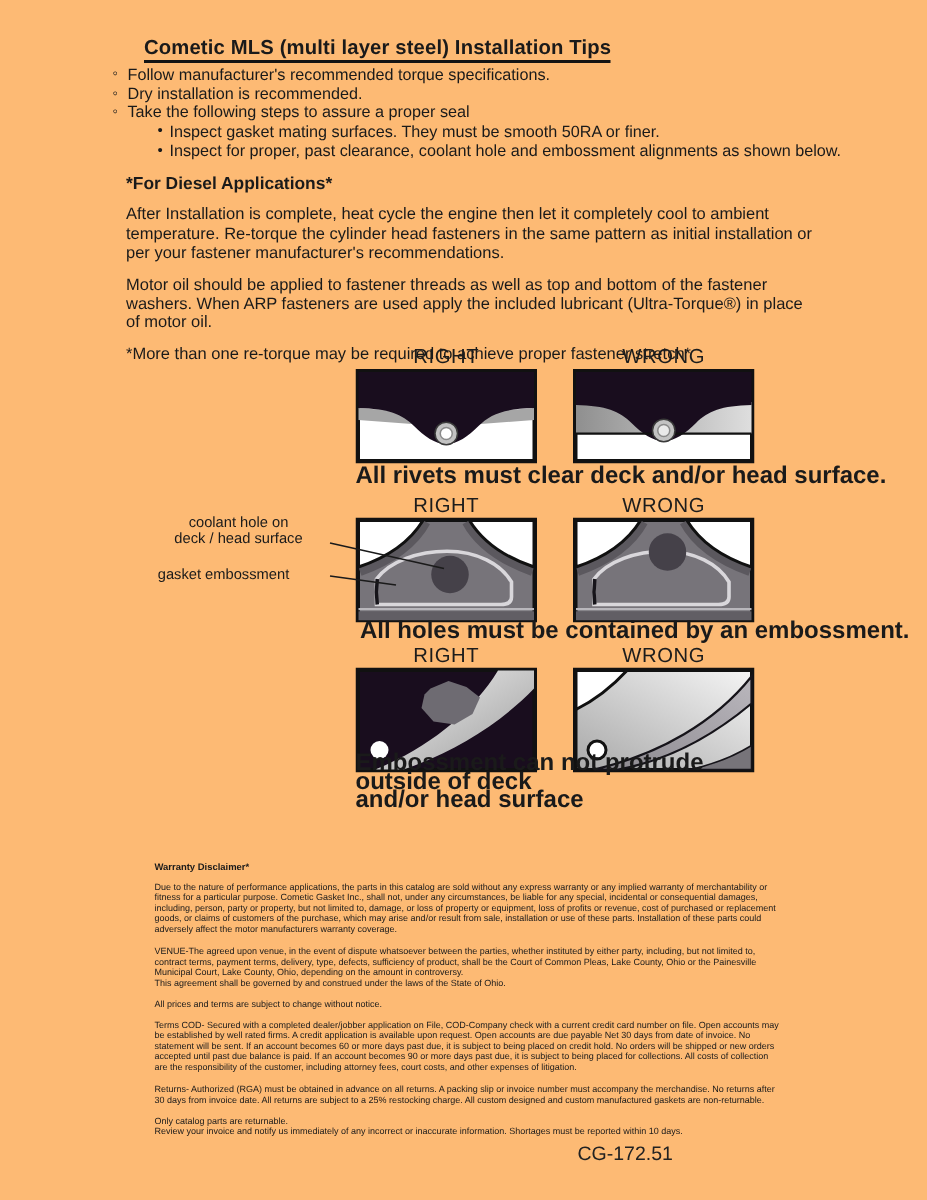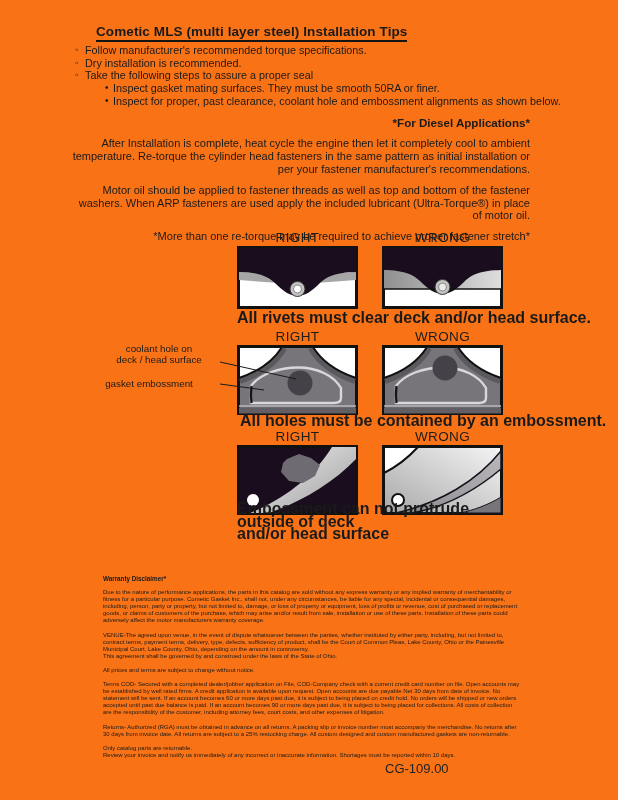--- a/index.html
+++ b/index.html
@@ -1,33 +1,33 @@
 <!DOCTYPE html>
 <html><head>
 <meta charset="utf-8">
 <style>
   * { margin:0; padding:0; box-sizing:border-box; }
   html,body { background:#888; }
   body { font-family:"Liberation Sans", sans-serif; color:#1a1a1a; }
   .page {
-    position:relative; width:618px; height:800px; background:#f97316;
+    position:relative; width:618px; height:800px; background:#fdba74;
     margin:0 auto; overflow:hidden;
   }
   .page-title {
     position:absolute; left:96px; top:24px;
     font-size:13.5px; font-weight:bold; letter-spacing:0.1px;
     border-bottom:2px solid #141414; padding-bottom:1px;
   }
   .bullets { position:absolute; left:75px; top:44px; font-size:10.8px; line-height:12.7px; }
   .b-row { display:flex; align-items:flex-start; white-space:nowrap; }
   .b-row.lvl2 { padding-left:30px; }
   .b-glyph { width:10px; flex:0 0 10px; font-size:10px; }
   .b-row.lvl2 .b-glyph { width:8px; flex-basis:8px; }
 
-  .diesel { position:absolute; left:72px; top:117px; width:458px; font-size:11px; line-height:12.9px;text-align:right; }
+  .diesel { position:absolute; left:84px; top:117px; width:458px; font-size:11px; line-height:12.9px; }
   .diesel h2 { font-size:11.6px; font-weight:bold; margin-bottom:7px; }
   .diesel p { margin-bottom:8px; }
 
   .dg { position:absolute; left:237px; width:252px; }
   .dg-cols { display:flex; gap:24px; }
   .dg-col { width:121px; text-align:center; }
   .rw-label { font-size:13.5px; letter-spacing:0.4px; line-height:14px; margin-bottom:1px; color:#1c1c1c; }
   .dg svg { display:block; }
   .dg-caption { position:absolute; font-size:16px; font-weight:bold; line-height:12.5px; white-space:pre-line; }
 
@@ -202,15 +202,15 @@
     <p>Due to the nature of performance applications, the parts in this catalog are sold without any express warranty or any implied warranty of merchantability or fitness for a particular purpose.  Cometic Gasket Inc., shall not, under any circumstances, be liable for any special, incidental or consequential damages, including, person, party or property, but not limited to, damage, or loss of property or equipment, loss of profits or revenue, cost of purchased or replacement goods, or claims of customers of the purchase, which may arise and/or result from sale, installation or use of these parts.  Installation of these parts could adversely affect the motor manufacturers warranty coverage.</p>
     <p>VENUE-The agreed upon venue, in the event of dispute whatsoever between the parties, whether instituted by either party, including, but not limited to, contract terms, payment terms, delivery, type, defects, sufficiency of product, shall be the Court of Common Pleas, Lake County, Ohio or the Painesville Municipal Court, Lake County, Ohio, depending on the amount in controversy.
 This agreement shall be governed by and construed under the laws of the State of Ohio.</p>
     <p>All prices and terms are subject to change without notice.</p>
     <p>Terms COD- Secured with a completed dealer/jobber application on File, COD-Company check with a current credit card number on file.  Open accounts may be established by well rated firms.  A credit application is available upon request.  Open accounts are due payable Net 30 days from date of invoice.  No statement will be sent.  If an account becomes 60 or more days past due, it is subject to being placed on credit hold.  No orders will be shipped or new orders accepted until past due balance is paid.  If an account becomes 90 or more days past due, it is subject to being placed for collections.  All costs of collection are the responsibility of the customer, including attorney fees, court costs, and other expenses of litigation.</p>
     <p>Returns- Authorized (RGA) must be obtained in advance on all returns.  A packing slip or invoice number must accompany the merchandise.  No returns after 30 days from invoice date.  All returns are subject to a 25% restocking charge.  All custom designed and custom manufactured gaskets are non-returnable.</p>
     <p>Only catalog parts are returnable.
 Review your invoice and notify us immediately of any incorrect or inaccurate information.  Shortages must be reported within 10 days.</p>
   </div>
 
-  <div class="cg-code">CG-109.00</div>
+  <div class="cg-code">CG-172.51</div>
 
 </div>
 
 </body></html>

